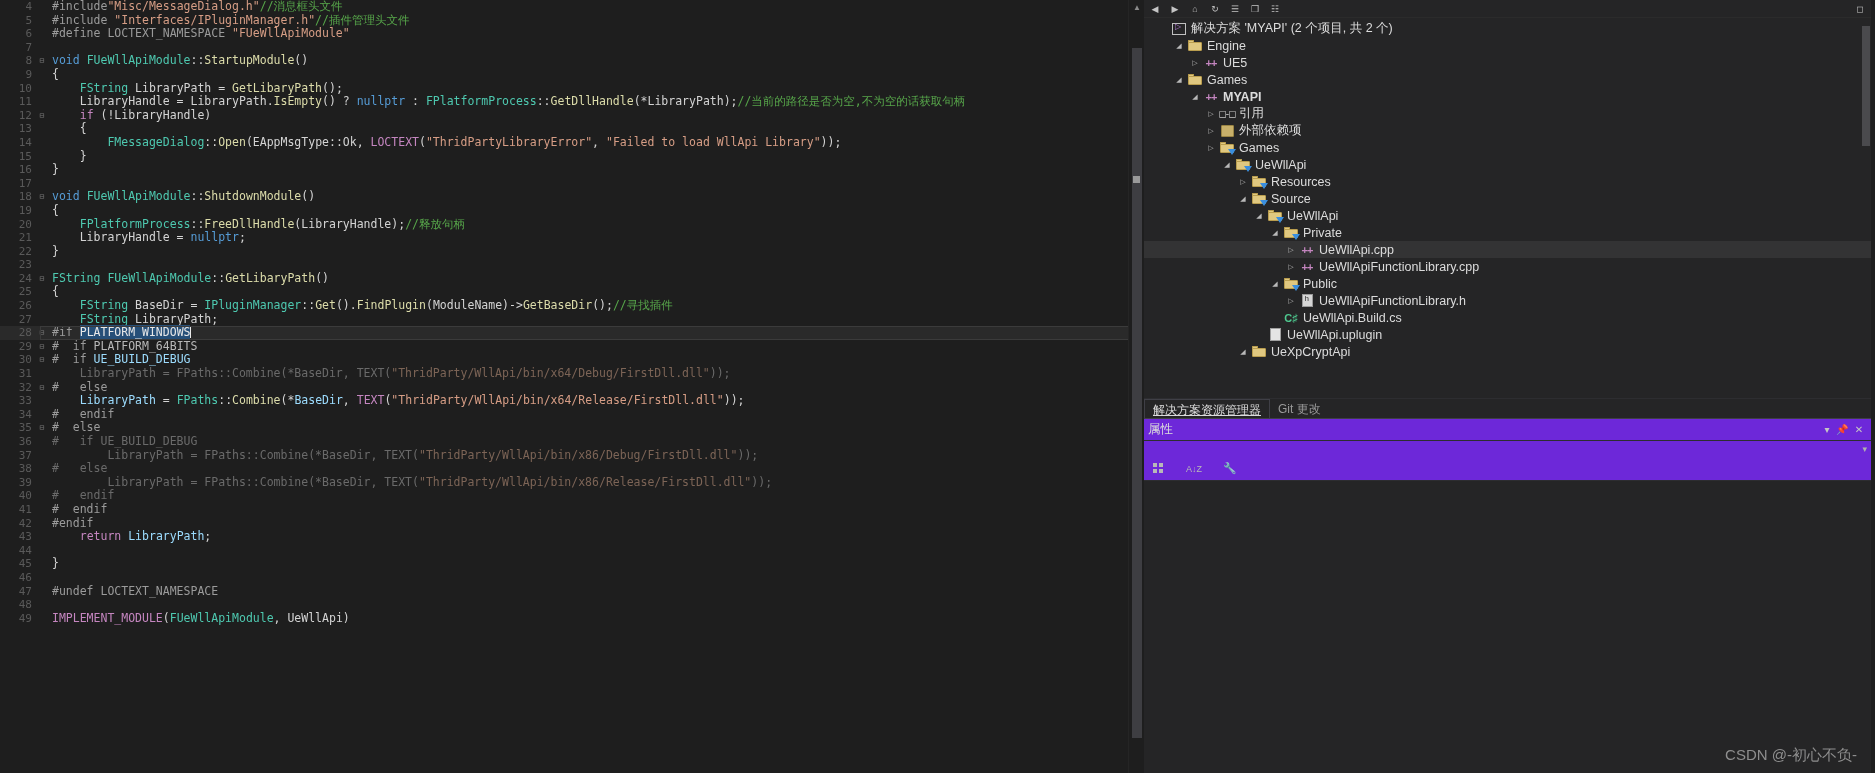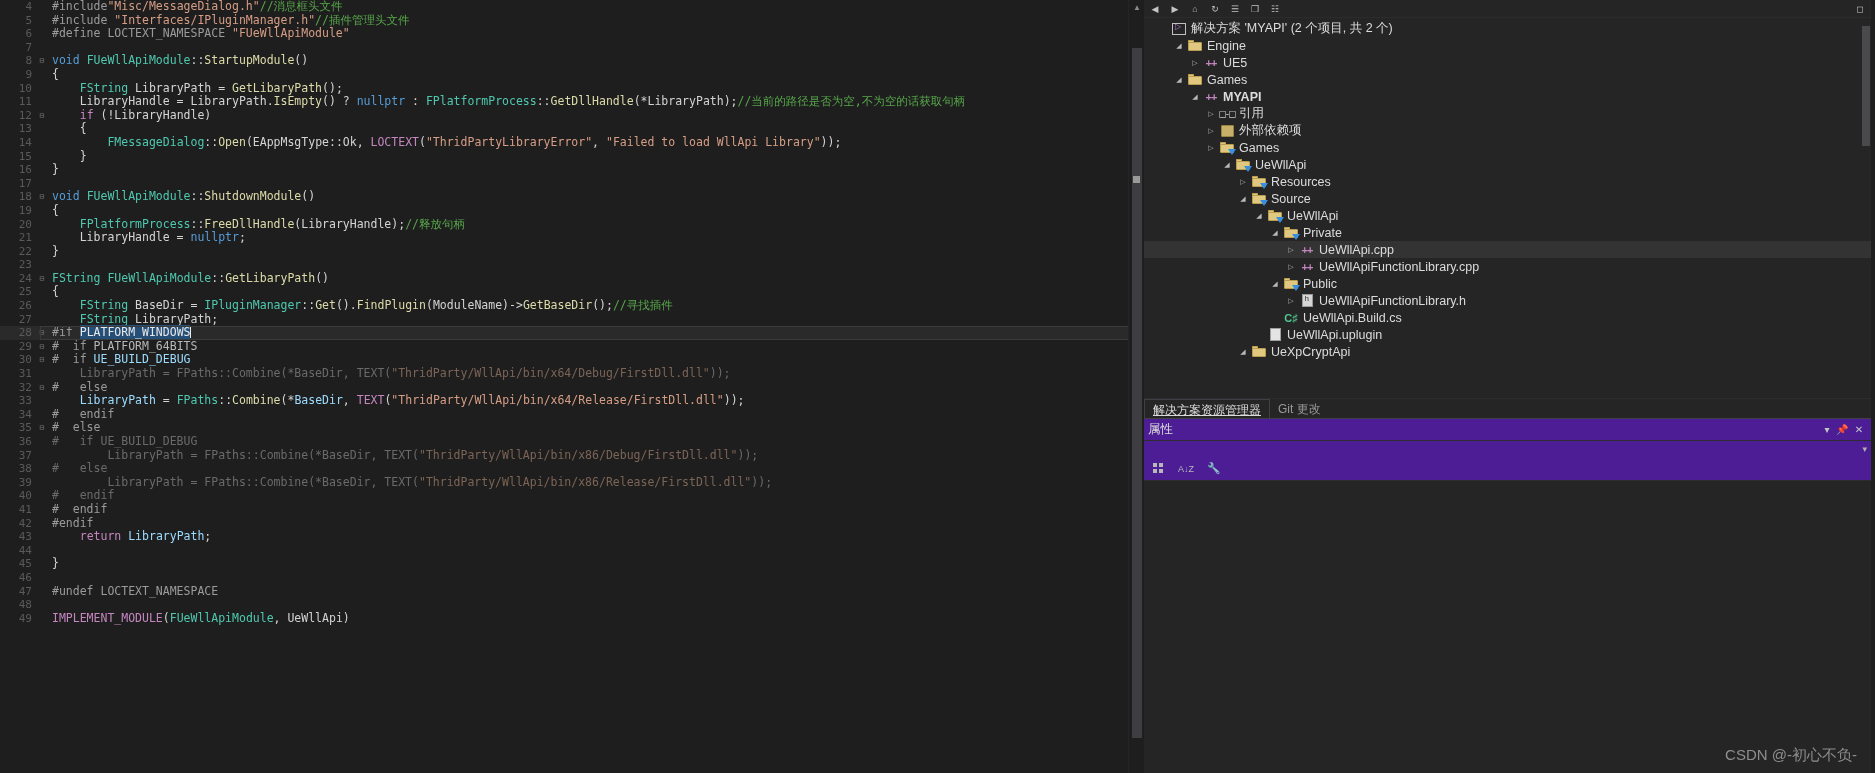--- a/index.html
+++ b/index.html
@@ -246,21 +246,21 @@
     padding: 0 8px; height:20px; line-height:20px; color: #c8c8c8;
   }
   .se-tabs .tab.active {
     background: #252526; color: #dcdcdc; border:1px solid #3f3f46;text-decoration:underline;
   }
   .se-tabs .tab.inactive { color:#9a9a9a; }
 
   
   .props {
     height: 355px;
-    background: #4c1d95;
+    background: #6d28d9;
     border-top: 1px solid #3f3f46;
     display: flex;
     flex-direction: column;
   }
   .props-header {
     height: 22px;
     display:flex; align-items:center;
     padding: 0 4px;
     font-size: 12.5px;
     color:#dcdcdc;
@@ -270,21 +270,21 @@
   .props-header .hicn{width:16px;text-align:center;color:#c5c5c5;font-size:10px;}
   .props-sub {
     height: 16px;
     display:flex; align-items:center; justify-content:flex-end;
     padding-right:4px;
     color:#b0b0b0; font-size:9px;
   }
   .props-toolbar {
     height: 24px;
     display:flex; align-items:center;
-    padding-left:6px; gap:12px;
+    padding-left:6px; gap:20px;
     border-bottom:1px solid #2d2d30;
   }
   .props-toolbar .pbtn {
     width:16px;height:16px;display:flex;align-items:center;justify-content:center;
     color:#c5c5c5;font-size:10px;
   }
   .props-body { flex:1 1 auto; background:#252526; }
 
   .watermark {
     position: absolute;

